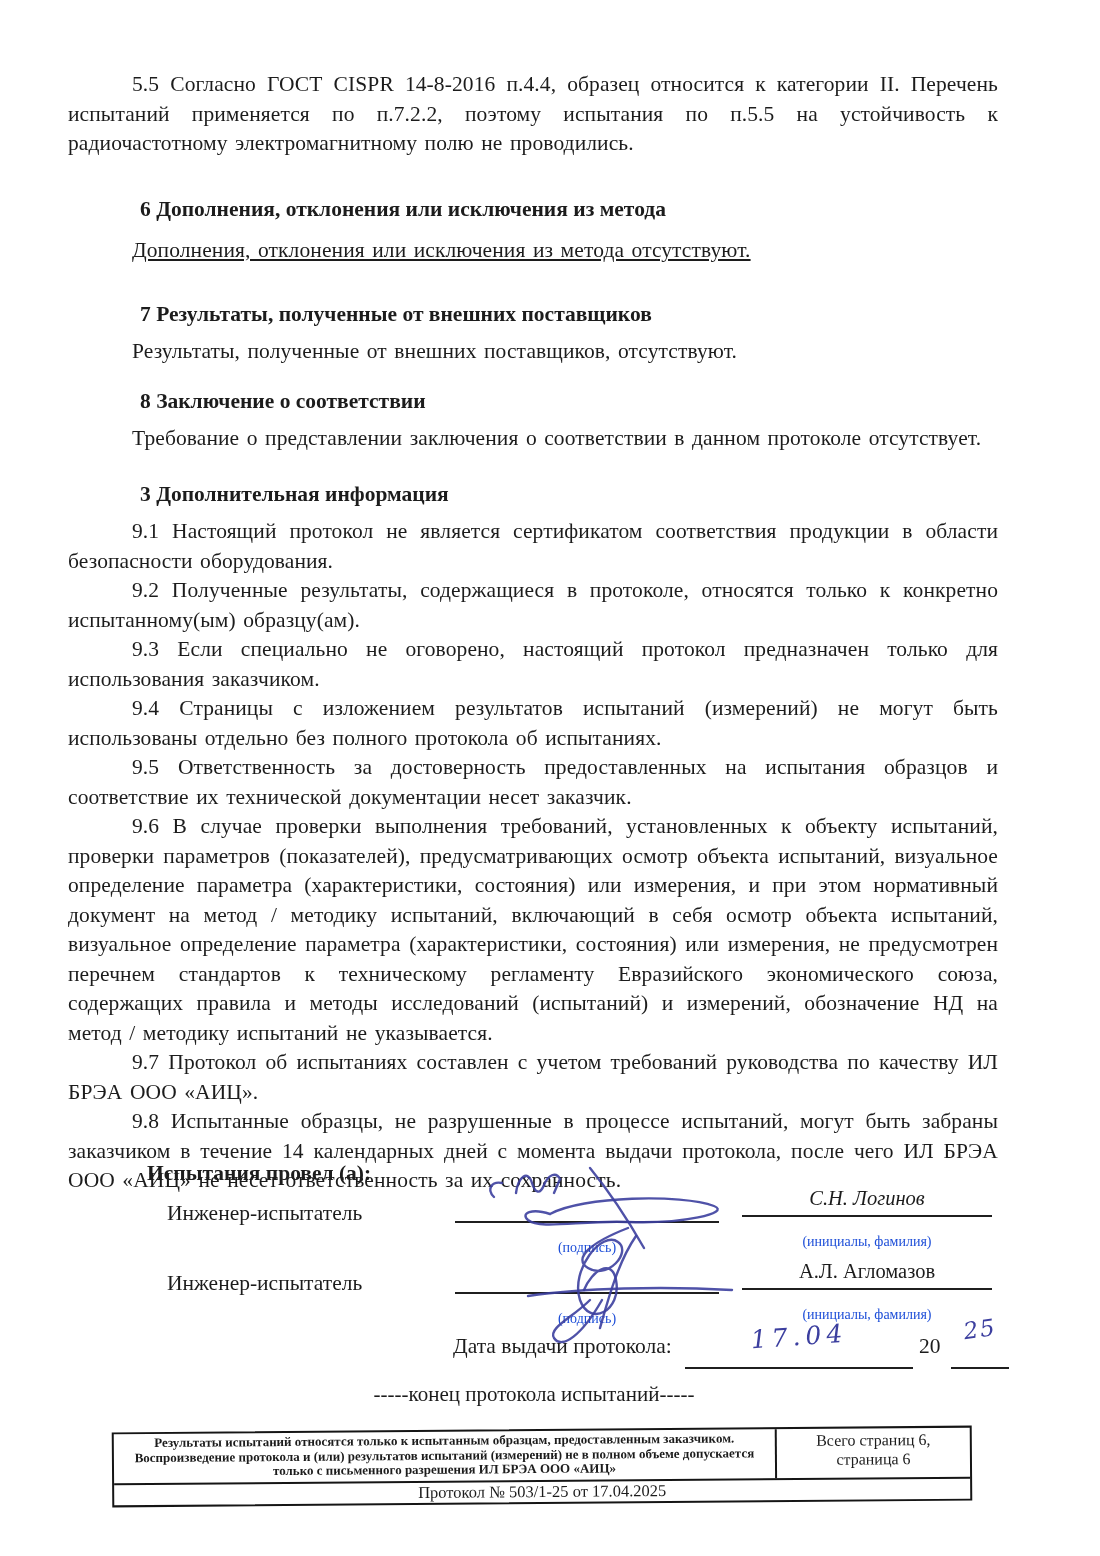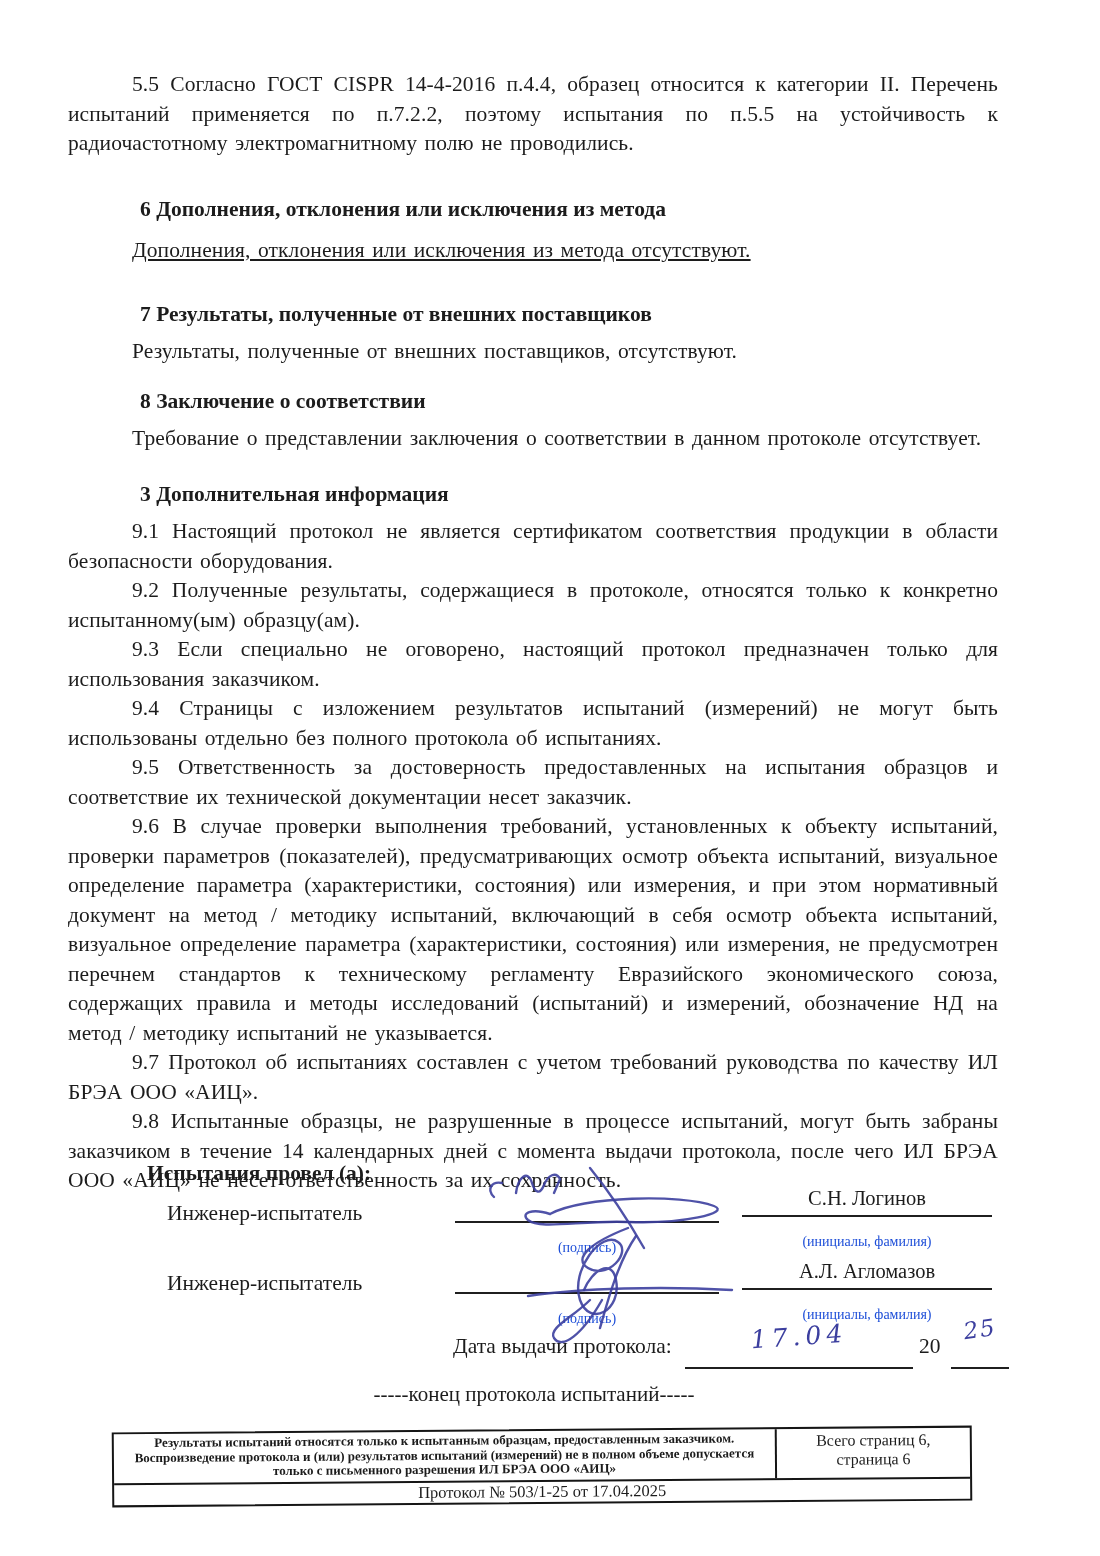--- a/index.html
+++ b/index.html
@@ -27,21 +27,21 @@
   .sig-l1{left:443px; width:264px; top:66px;}
   .sig-l2{left:443px; width:264px; top:137px;}
   .name-l1{left:730px; width:250px; top:60px;}
   .name-l2{left:730px; width:250px; top:133px;}
   .cap{position:absolute; text-align:center; font-size:14px; color:#1d4ed8;margin-top:16px;}
   .cap.c1{left:443px; width:264px; top:69px;}
   .cap.c2{left:443px; width:264px; top:140px;}
   .cap.cn1{left:730px; width:250px; top:63px;}
   .cap.cn2{left:730px; width:250px; top:136px;}
   .sname{position:absolute; left:730px; width:250px; text-align:center; font-size:20.5px;}
-  .sname.n1{top:32px;} .sname.n2{top:105px;}
+  .sname.n1{top:32px;font-style:italic;} .sname.n2{top:105px;}
   .ink{position:absolute; left:420px; top:0; pointer-events:none;}
   .ink path{fill:none; stroke:#3c3f9f; stroke-width:2.4; stroke-linecap:round; opacity:0.9;}
   
   .date-area{position:absolute; left:13px; top:1328px; width:876px; height:60px;}
   .date-label{position:absolute; left:440px; top:6px; font-size:21.5px;}
   .dline1{position:absolute; left:672px; width:228px; top:39px; border-top:2.2px solid #1f1f1f;}
   .dline2{position:absolute; left:938px; width:58px; top:39px; border-top:2.2px solid #1f1f1f;}
   .hw{position:absolute; color:#3c3f9f; font-style:italic; font-family:"DejaVu Serif",serif;}
   .hw-date{left:672px; width:228px; top:-6px; text-align:center; font-size:25px;
            letter-spacing:5px; transform:rotate(-4deg);}
@@ -58,21 +58,21 @@
               line-height:14.5px; text-align:center; border-right:2px solid #151515;}
   .fcell-right{flex:1; text-align:center; font-size:16px; line-height:19px; padding-top:2px;}
   .frow2{text-align:center; font-size:16.5px; line-height:17px; padding:1px 0 2px;}
 </style>
 </head>
 <body>
 
 <div class="page">
 
   <div class="flow">
-    <p class="body ind">5.5 Согласно ГОСТ CISPR 14-4-2016 п.4.4, образец относится к категории II. Перечень испытаний применяется по п.7.2.2, поэтому испытания по п.5.5 на устойчивость к радиочастотному электромагнитному полю не проводились.</p>
+    <p class="body ind">5.5 Согласно ГОСТ CISPR 14-8-2016 п.4.4, образец относится к категории II. Перечень испытаний применяется по п.7.2.2, поэтому испытания по п.5.5 на устойчивость к радиочастотному электромагнитному полю не проводились.</p>
 
     <h2 class="h mt-h6">6 Дополнения, отклонения или исключения из метода</h2>
     <p class="body ind mt-p6">Дополнения, отклонения или исключения из метода отсутствуют.</p>
 
     <h2 class="h mt-h7">7 Результаты, полученные от внешних поставщиков</h2>
     <p class="body ind mt-p7">Результаты, полученные от внешних поставщиков, отсутствуют.</p>
 
     <h2 class="h mt-h8">8 Заключение о соответствии</h2>
     <p class="body ind mt-p8">Требование о представлении заключения о соответствии в данном протоколе отсутствует.</p>
 

